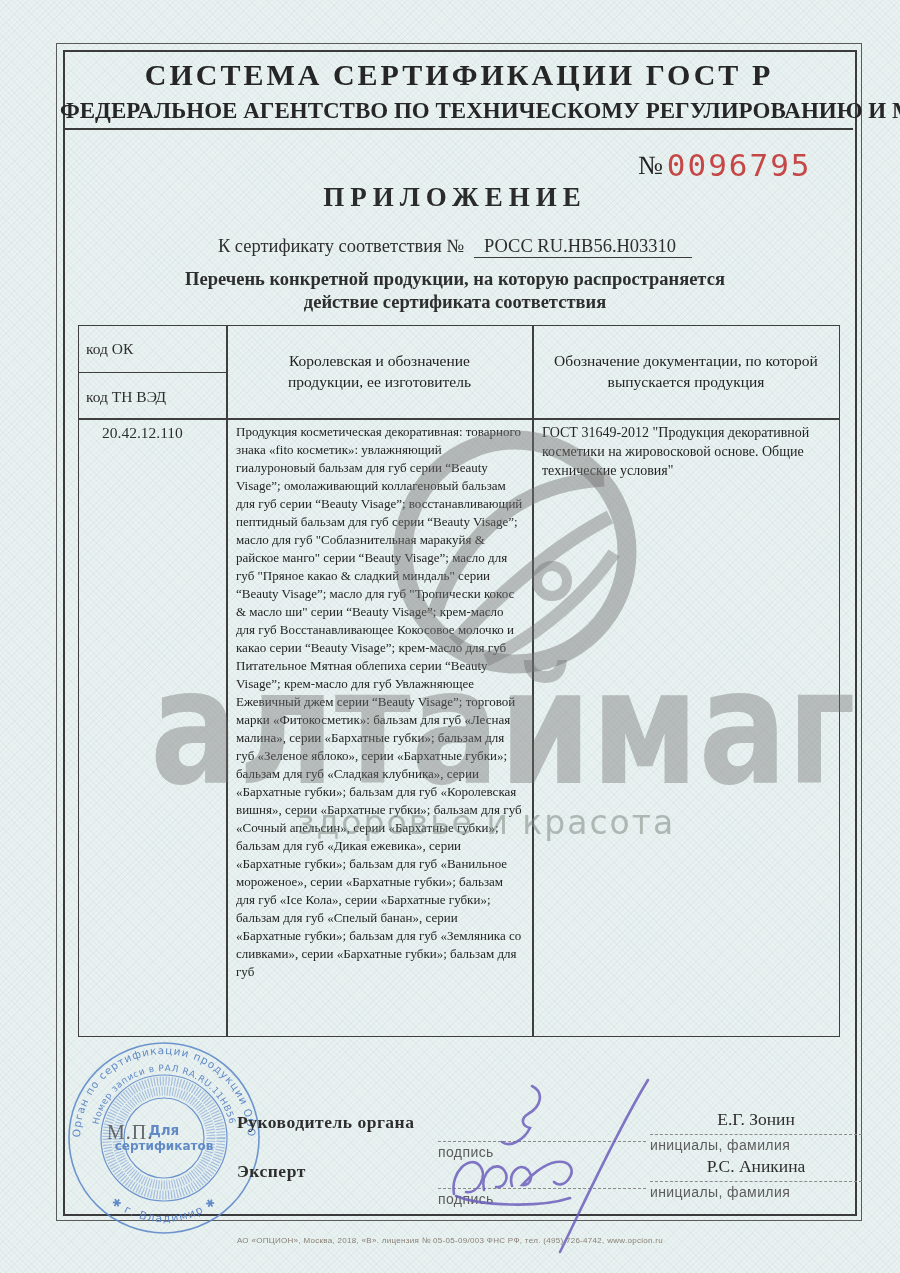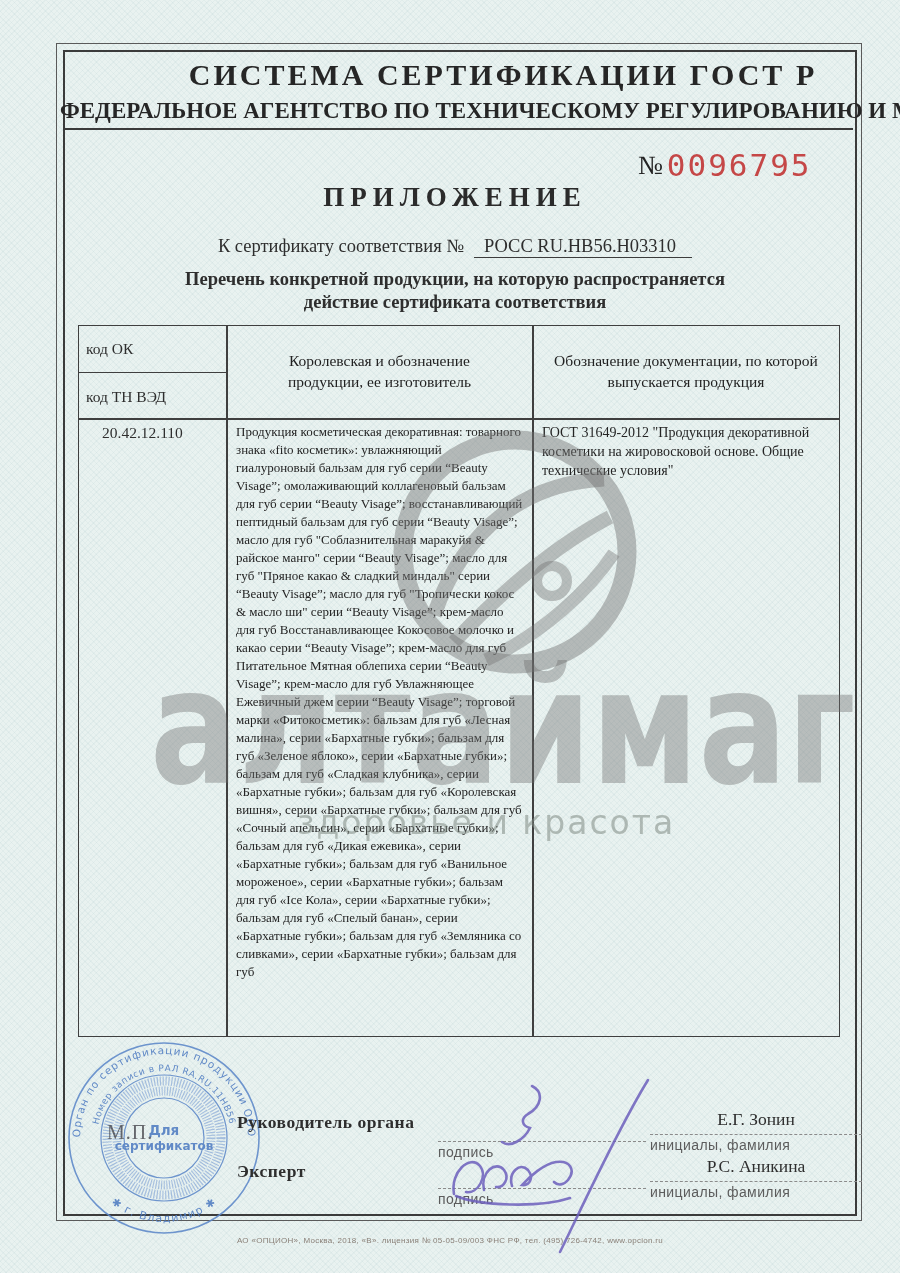--- a/index.html
+++ b/index.html
@@ -9,21 +9,21 @@
     background-image:
       repeating-linear-gradient(45deg, rgba(150,185,190,0.10) 0 1px, rgba(0,0,0,0) 1px 4px),
       repeating-linear-gradient(-45deg, rgba(150,185,190,0.10) 0 1px, rgba(0,0,0,0) 1px 4px);
     font-family:"Liberation Serif","DejaVu Serif",serif;color:#2e2e2e;
   }
   .abs{position:absolute;}
   
   .frame-outer{left:56px;top:43px;width:804px;height:1176px;border:1px solid #5a5a5a;}
   .frame-inner{left:63px;top:50px;width:790px;height:1162px;border:2px solid #3b3b3b;}
   
-  .sys-title{left:64px;width:790px;top:58px;text-align:center;font-size:30px;font-weight:bold;letter-spacing:3px;color:#262626;margin-left:44px;}
+  .sys-title{left:64px;width:790px;top:58px;text-align:center;font-size:30px;font-weight:bold;letter-spacing:3px;color:#262626;}
   .agency{left:60px;width:796px;top:98px;text-align:center;font-size:23px;font-weight:bold;letter-spacing:0;color:#262626;white-space:nowrap;}
   .header-rule{left:65px;width:788px;top:128px;height:2px;background:#3a3a3a;}
   .cert-no{left:638px;top:147px;white-space:nowrap;}
   .cert-no .numero{font-size:26px;color:#232323;}
   .cert-no .digits{font-family:"DejaVu Sans Mono","Liberation Mono",monospace;font-size:31px;color:#c54747;letter-spacing:2px;vertical-align:-2px;}
   .doc-title{left:60px;width:790px;top:182px;text-align:center;font-size:27px;font-weight:bold;letter-spacing:6px;color:#2b2b2b;}
   .cert-ref{left:60px;width:790px;top:236px;text-align:center;font-size:18.5px;}
   .cert-ref .val{border-bottom:1px solid #3c3c3c;padding:0 16px 1px 10px;margin-left:10px;}
   .scope1{left:60px;width:790px;top:269px;text-align:center;font-size:18.5px;font-weight:bold;}
   .scope2{left:60px;width:790px;top:292px;text-align:center;font-size:18.5px;font-weight:bold;}

